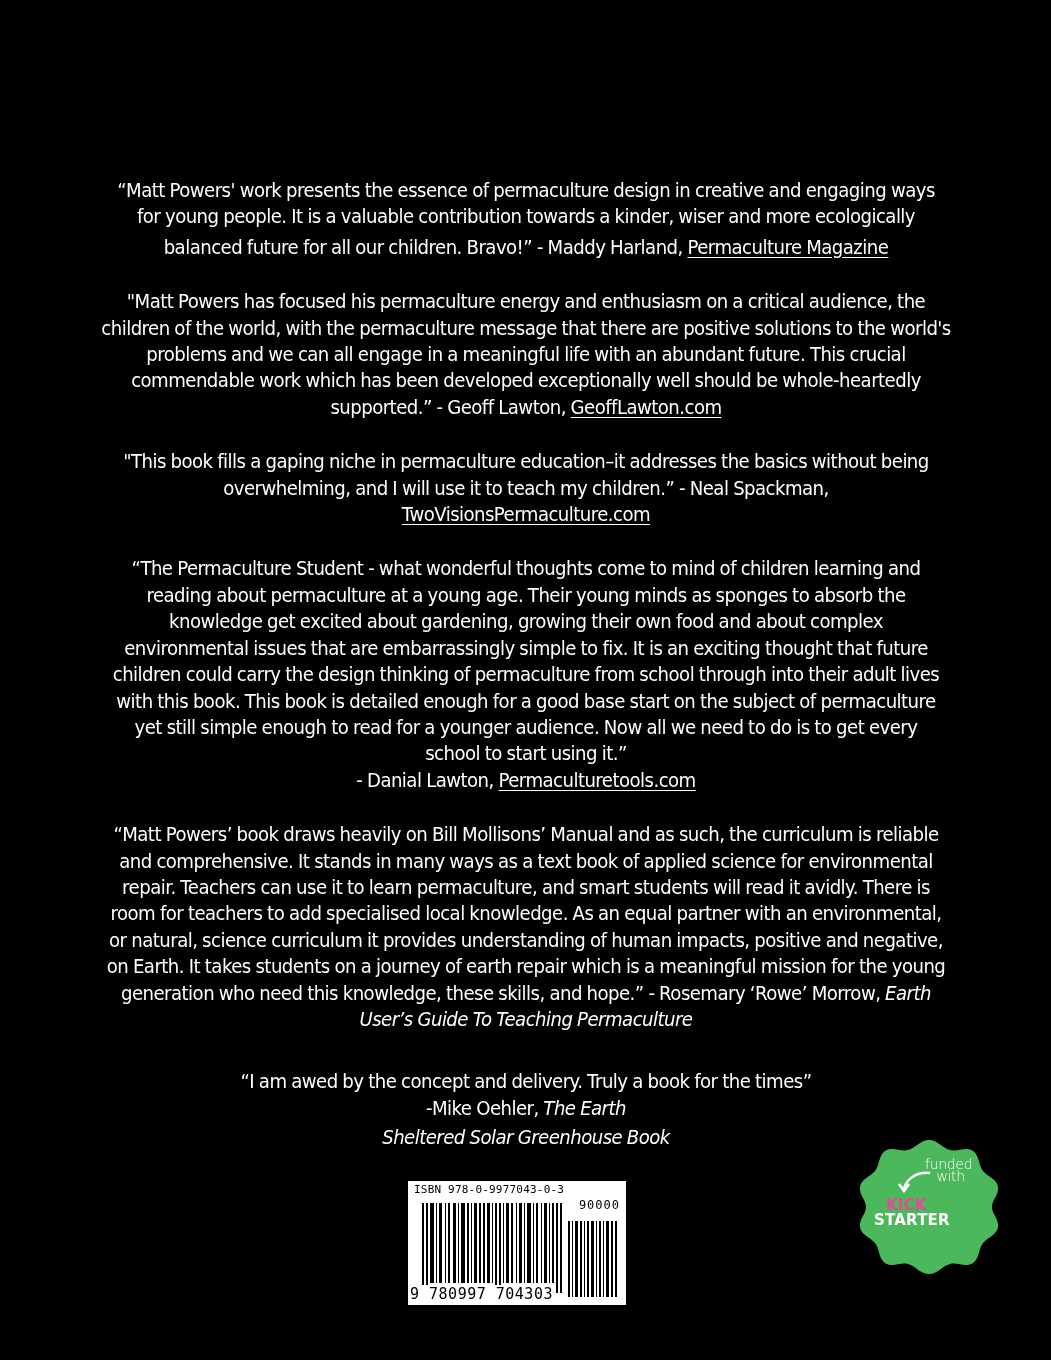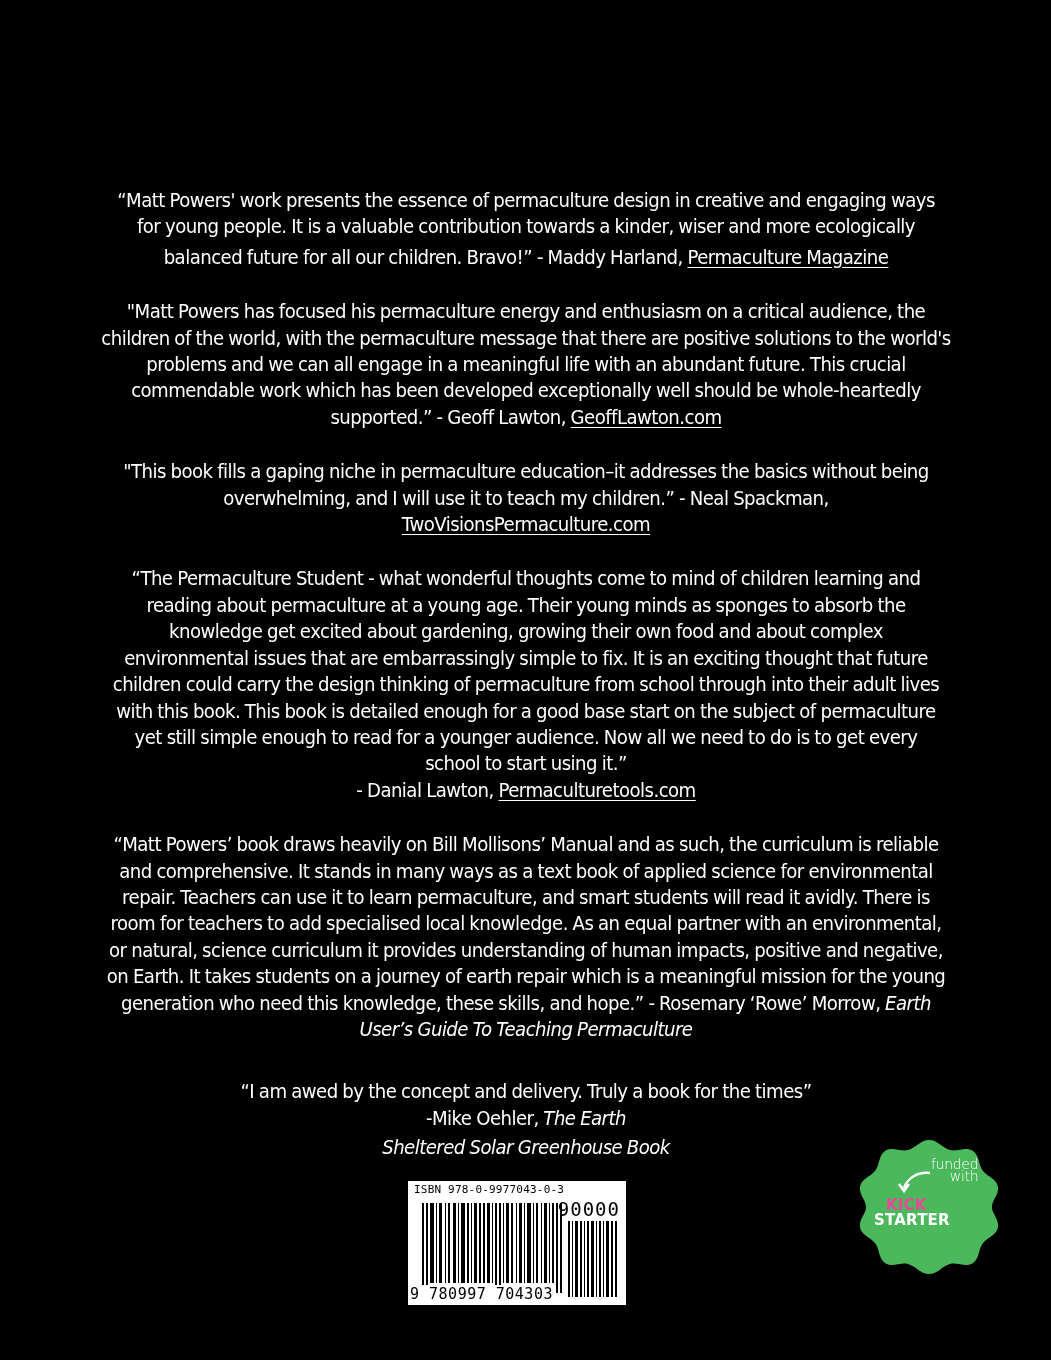--- a/index.html
+++ b/index.html
@@ -2,21 +2,21 @@
 <html><head>
   <meta charset="utf-8">
   <style>
     html, body { margin: 0; padding: 0; background: #000; }
     body {
       width: 1051px; height: 1360px; position: relative; overflow: hidden;
       color: #fff;
       font-family: "DejaVu Sans", sans-serif;
     }
     .quotes {
-      position: absolute; left: 0; top: 188px; width: 1051px;
+      position: absolute; left: 0; top: 178px; width: 1051px;
       text-align: center;
     }
     .q {
       margin: 0 auto;
       font-size: 19.5px;
       line-height: 26.4px;
       letter-spacing: -0.6px;
       word-spacing: -0.5px;
       transform: scaleX(0.93);
       transform-origin: center top;
@@ -35,37 +35,37 @@
     .barcode {
       position: absolute; left: 408px; top: 1181px; width: 218px; height: 124px;
       background: #fff; color: #000;
       font-family: "DejaVu Sans Mono", monospace;
     }
     .barcode .isbn {
       position: absolute; left: 6px; top: 2px; font-size: 11px; letter-spacing: 0.2px;
       white-space: nowrap;
     }
     .barcode .addon {
-      position: absolute; right: 6px; top: 17px; font-size: 19px; letter-spacing: 1px;
+      position: absolute; right: 6px; top: 17px; font-size: 12px; letter-spacing: 1px;
     }
     .barcode .digits {
       position: absolute; left: 2px; bottom: 2px; font-size: 15px; letter-spacing: 0.5px;
       white-space: nowrap;
       text-align: right;
     }
     .barcode svg { position: absolute; left: 0; top: 0; }
 
     .badge {
       position: absolute; left: 858px; top: 1136px; width: 142px; height: 142px;
     }
     .badge svg { position: absolute; left: 0; top: 0; }
     .badge .funded {
-      position: absolute; left: 73px; top: 22px; font-size: 14px; line-height: 12px;
+      position: absolute; left: 67px; top: 22px; font-size: 14px; line-height: 12px;
       color: #fff; font-family: "DejaVu Sans", sans-serif; font-weight: 300;
-      letter-spacing: -0.3px; text-align: right;
+      letter-spacing: -0.3px; text-align: center;
     }
     .badge .kick {
       position: absolute; left: 28px; top: 62px; font-size: 15px; font-weight: bold;
       color: #ec4899; font-family: "DejaVu Sans", sans-serif; letter-spacing: 0.2px;
       line-height: 15px;
     }
     .badge .starter {
       position: absolute; left: 16px; top: 77px; font-size: 15px; font-weight: bold;
       color: #fff; font-family: "DejaVu Sans", sans-serif; letter-spacing: 0.2px;
       line-height: 15px;

